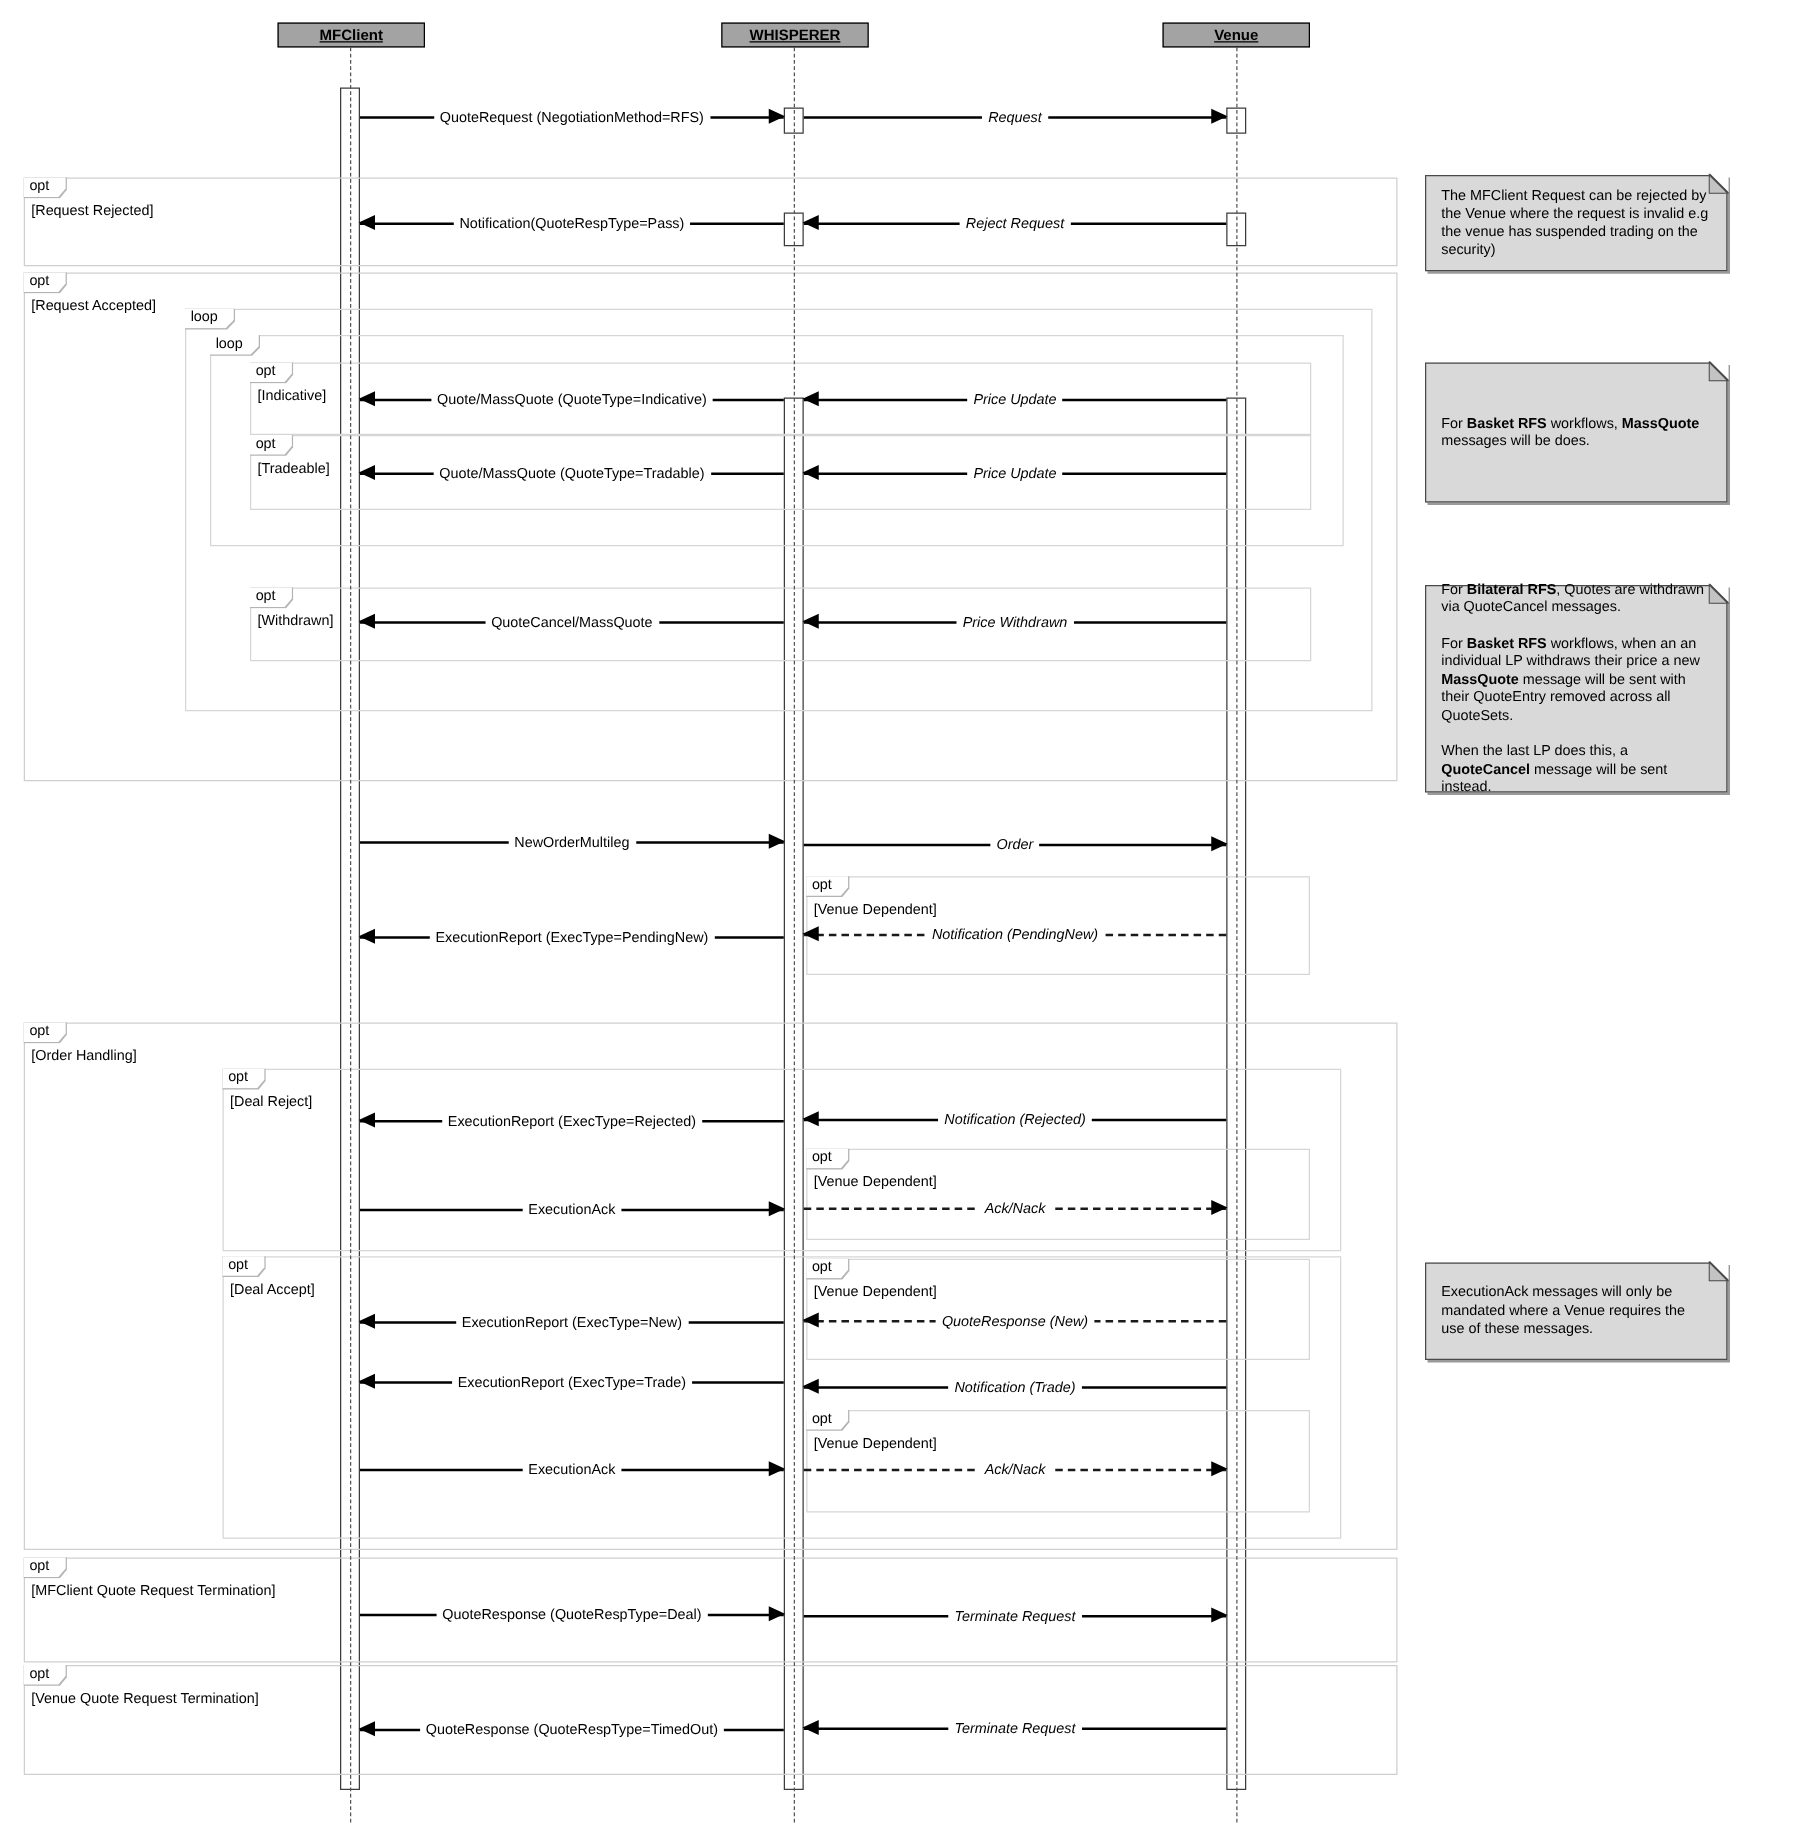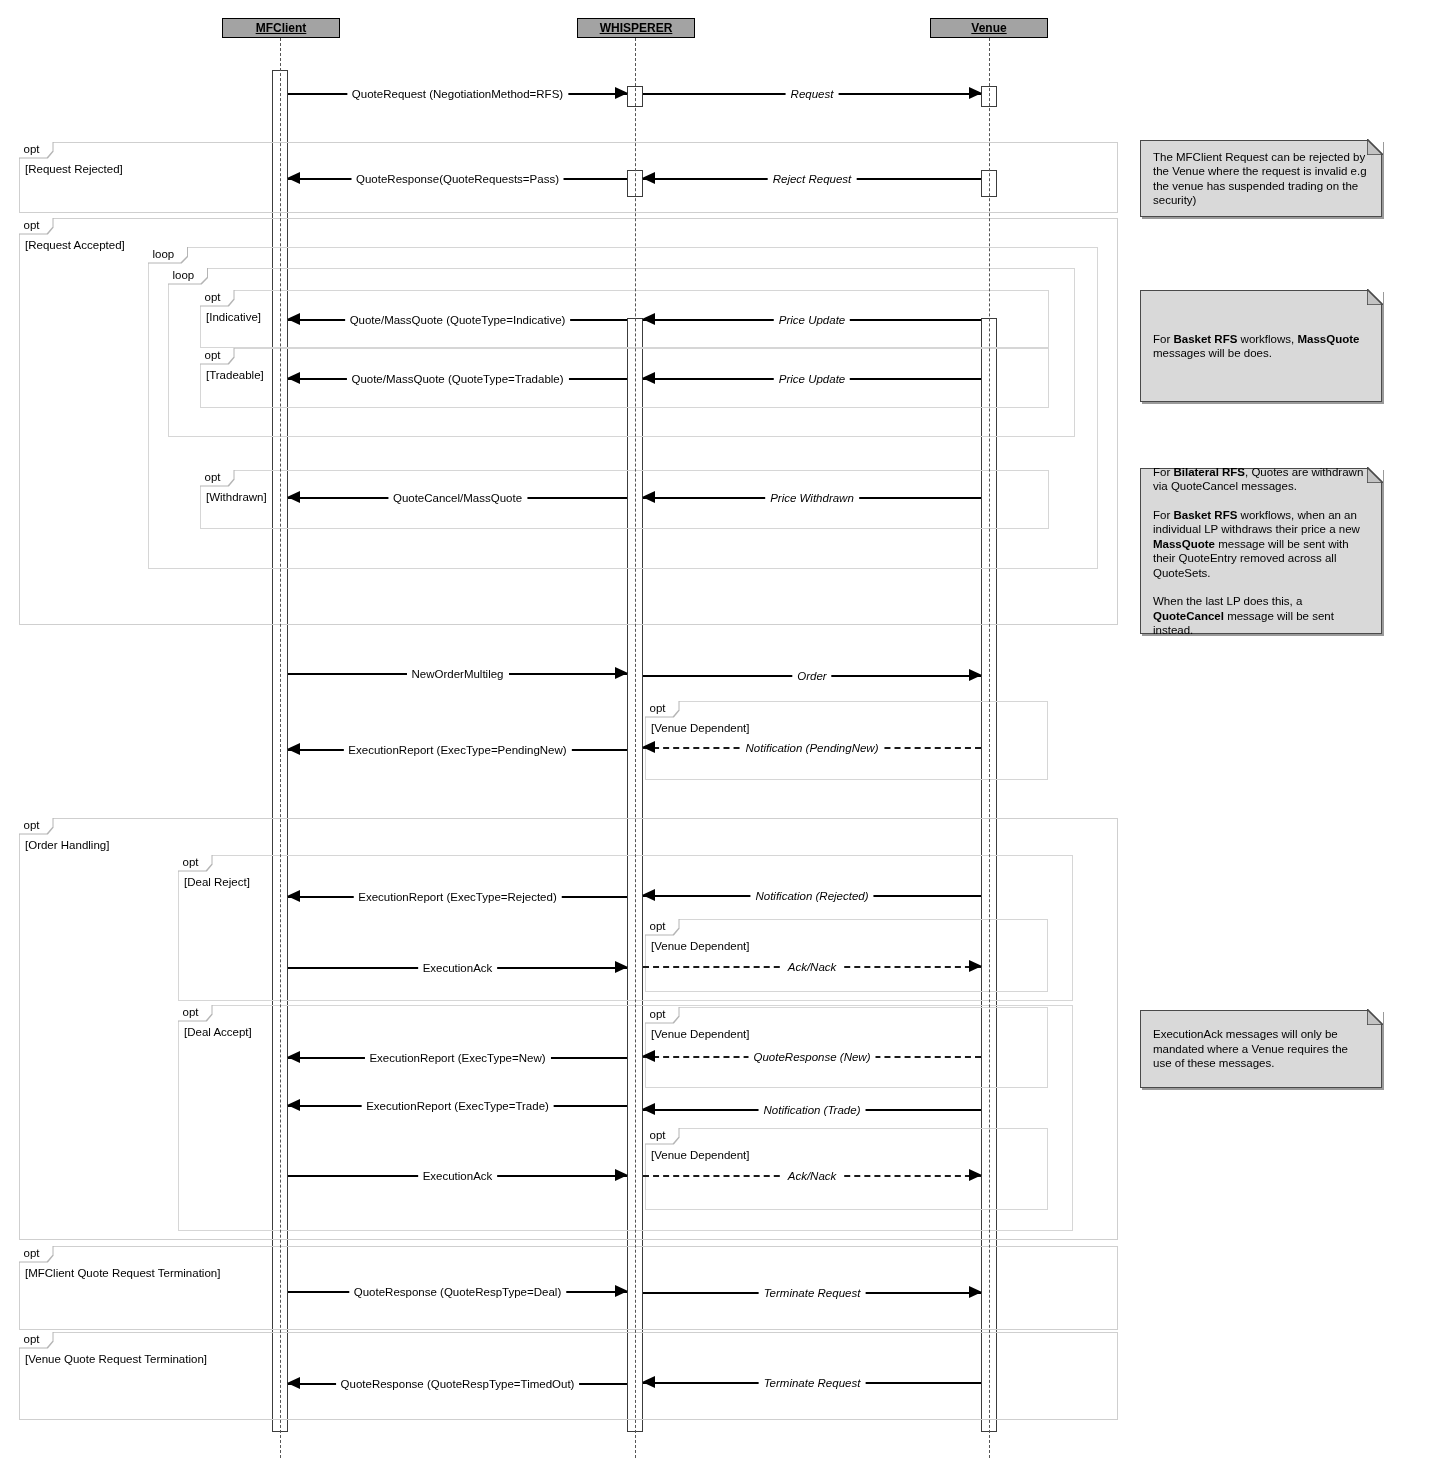--- a/index.html
+++ b/index.html
@@ -176,21 +176,21 @@
     <span class="lbl">QuoteRequest (NegotiationMethod=RFS)</span>
   </div>
   <div class="msg to-right it" style="left:643px;top:94px;width:338px">
     <div class="line"></div>
       <div class="head"></div>
     <span class="lbl">Request</span>
   </div>
   <div class="msg to-left" style="left:288px;top:179px;width:339px">
     <div class="line"></div>
       <div class="head"></div>
-    <span class="lbl">QuoteResponse(QuoteRequests=Pass)</span>
+    <span class="lbl">Notification(QuoteRespType=Pass)</span>
   </div>
   <div class="msg to-left it" style="left:643px;top:179px;width:338px">
     <div class="line"></div>
       <div class="head"></div>
     <span class="lbl">Reject Request</span>
   </div>
   <div class="msg to-left" style="left:288px;top:320px;width:339px">
     <div class="line"></div>
       <div class="head"></div>
     <span class="lbl">Quote/MassQuote (QuoteType=Indicative)</span>

